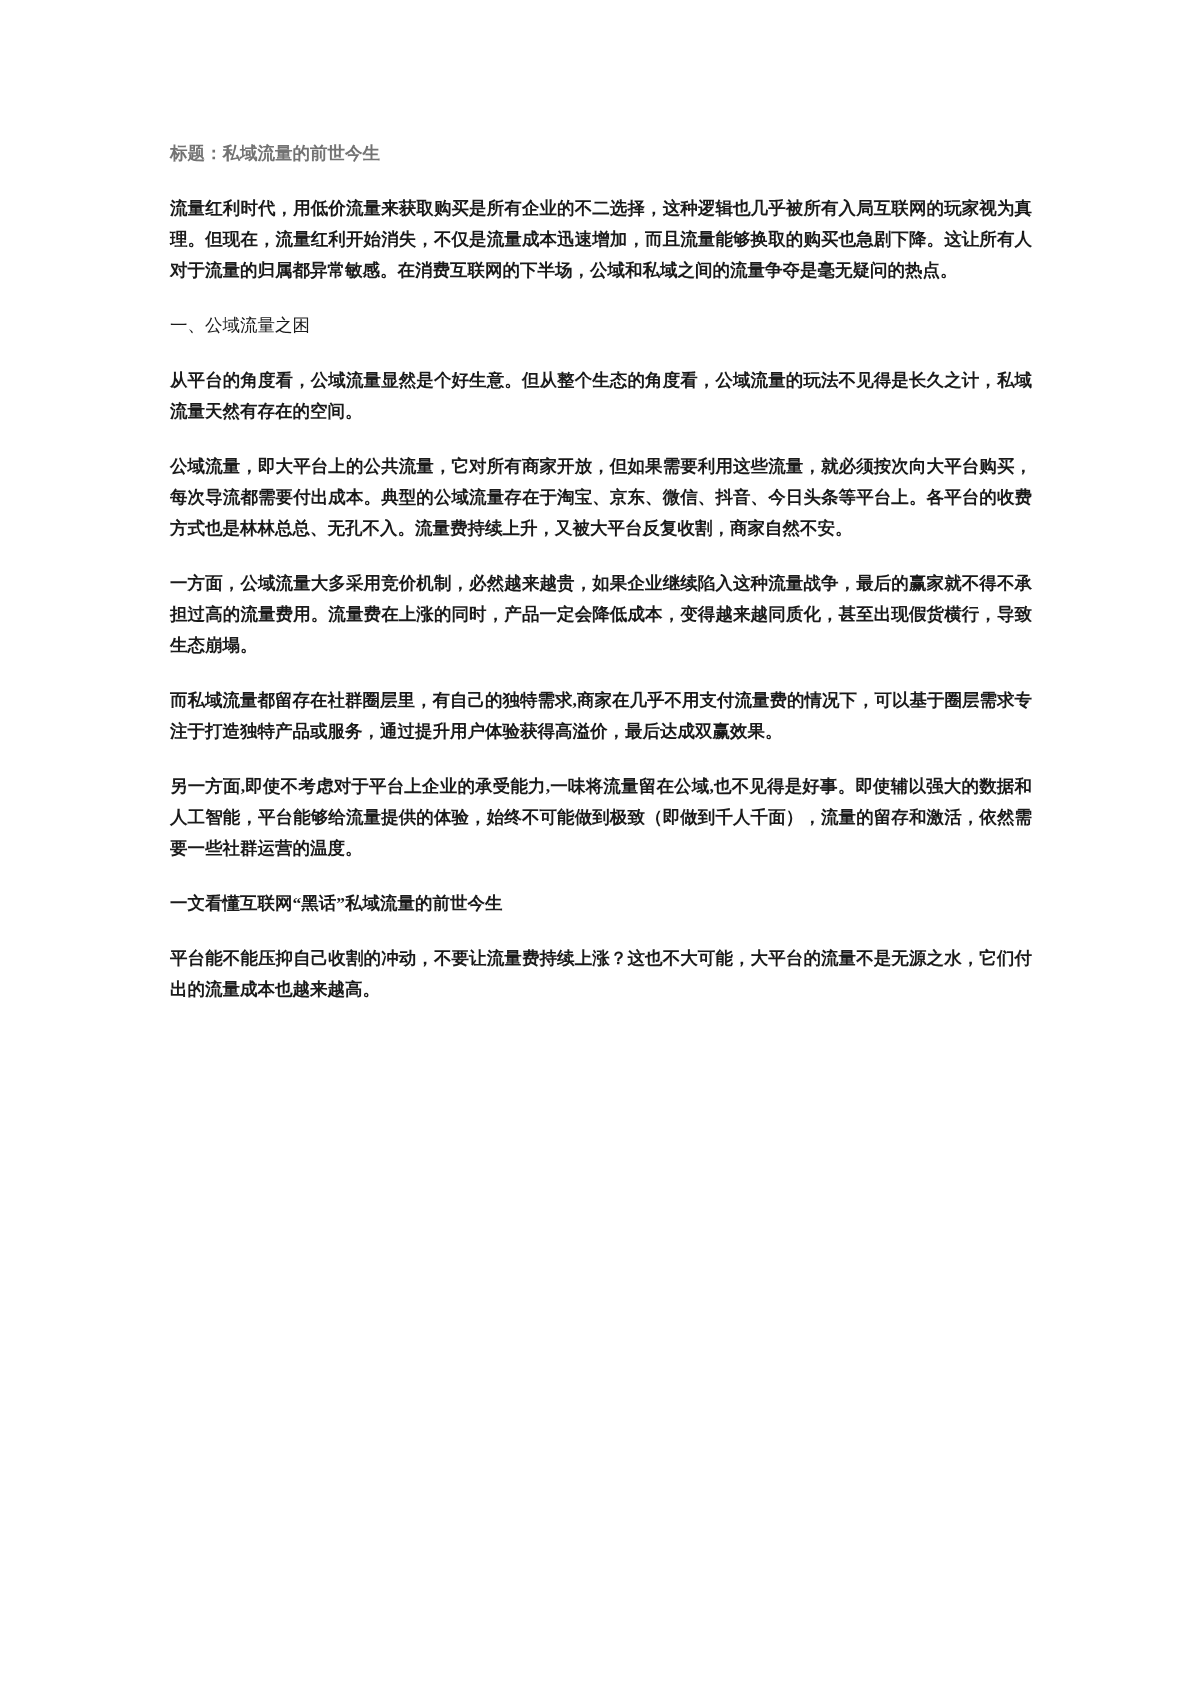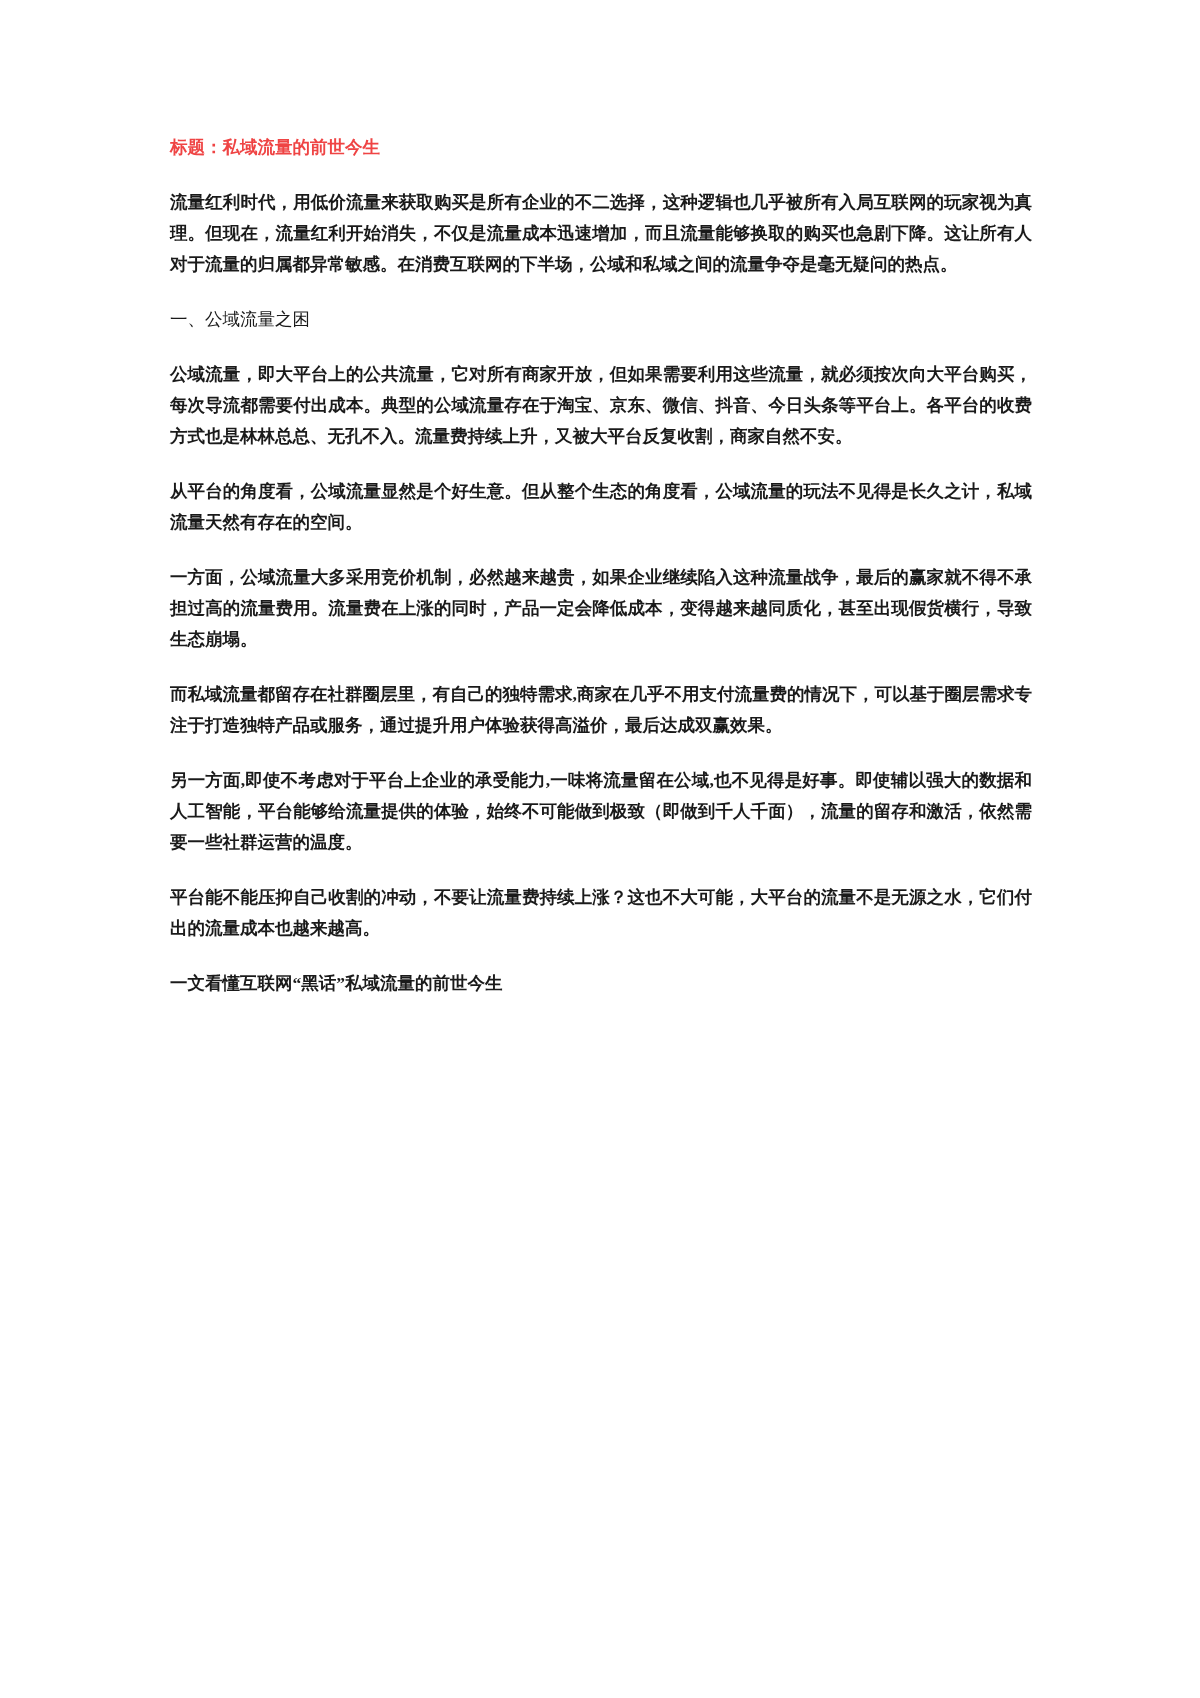--- a/index.html
+++ b/index.html
@@ -18,22 +18,22 @@
     font-family: "Liberation Serif", "DejaVu Serif", serif;
     color: #1a1a1a;
   }
   .content {
     padding: 132px 168px 0 170px;
   }
   .doc-title {
     font-size: 17.5px;
     font-weight: 700;
     line-height: 31px;
-    margin: 0 0 24px 0;
-    color: #ef4444;
+    margin: 6px 0 24px 0;
+    color: #737373;
   }
   .doc-paragraph {
     font-size: 17.5px;
     font-weight: 700;
     line-height: 31px;
     margin: 0 0 24px 0;
     text-align: justify;
     text-align-last: left;
     word-break: break-all;
   }
@@ -49,31 +49,31 @@
 
 <div class="page">
   <div class="content">
 
     <p class="doc-title">标题：私域流量的前世今生</p>
 
     <p class="doc-paragraph">流量红利时代，用低价流量来获取购买是所有企业的不二选择，这种逻辑也几乎被所有入局互联网的玩家视为真理。但现在，流量红利开始消失，不仅是流量成本迅速增加，而且流量能够换取的购买也急剧下降。这让所有人对于流量的归属都异常敏感。在消费互联网的下半场，公域和私域之间的流量争夺是毫无疑问的热点。</p>
 
     <p class="doc-heading">一、公域流量之困</p>
 
+    <p class="doc-paragraph">从平台的角度看，公域流量显然是个好生意。但从整个生态的角度看，公域流量的玩法不见得是长久之计，私域流量天然有存在的空间。</p>
+
     <p class="doc-paragraph">公域流量，即大平台上的公共流量，它对所有商家开放，但如果需要利用这些流量，就必须按次向大平台购买，每次导流都需要付出成本。典型的公域流量存在于淘宝、京东、微信、抖音、今日头条等平台上。各平台的收费方式也是林林总总、无孔不入。流量费持续上升，又被大平台反复收割，商家自然不安。</p>
-
-    <p class="doc-paragraph">从平台的角度看，公域流量显然是个好生意。但从整个生态的角度看，公域流量的玩法不见得是长久之计，私域流量天然有存在的空间。</p>
 
     <p class="doc-paragraph">一方面，公域流量大多采用竞价机制，必然越来越贵，如果企业继续陷入这种流量战争，最后的赢家就不得不承担过高的流量费用。流量费在上涨的同时，产品一定会降低成本，变得越来越同质化，甚至出现假货横行，导致生态崩塌。</p>
 
     <p class="doc-paragraph">而私域流量都留存在社群圈层里，有自己的独特需求,商家在几乎不用支付流量费的情况下，可以基于圈层需求专注于打造独特产品或服务，通过提升用户体验获得高溢价，最后达成双赢效果。</p>
 
     <p class="doc-paragraph">另一方面,即使不考虑对于平台上企业的承受能力,一味将流量留在公域,也不见得是好事。即使辅以强大的数据和人工智能，平台能够给流量提供的体验，始终不可能做到极致（即做到千人千面），流量的留存和激活，依然需要一些社群运营的温度。</p>
 
 
+    <p class="doc-paragraph">一文看懂互联网“黑话”私域流量的前世今生</p>
+
     <p class="doc-paragraph">平台能不能压抑自己收割的冲动，不要让流量费持续上涨？这也不大可能，大平台的流量不是无源之水，它们付出的流量成本也越来越高。</p>
-
-    <p class="doc-paragraph">一文看懂互联网“黑话”私域流量的前世今生</p>
 
 
 
   </div>
 </div>
 
 </body></html>

